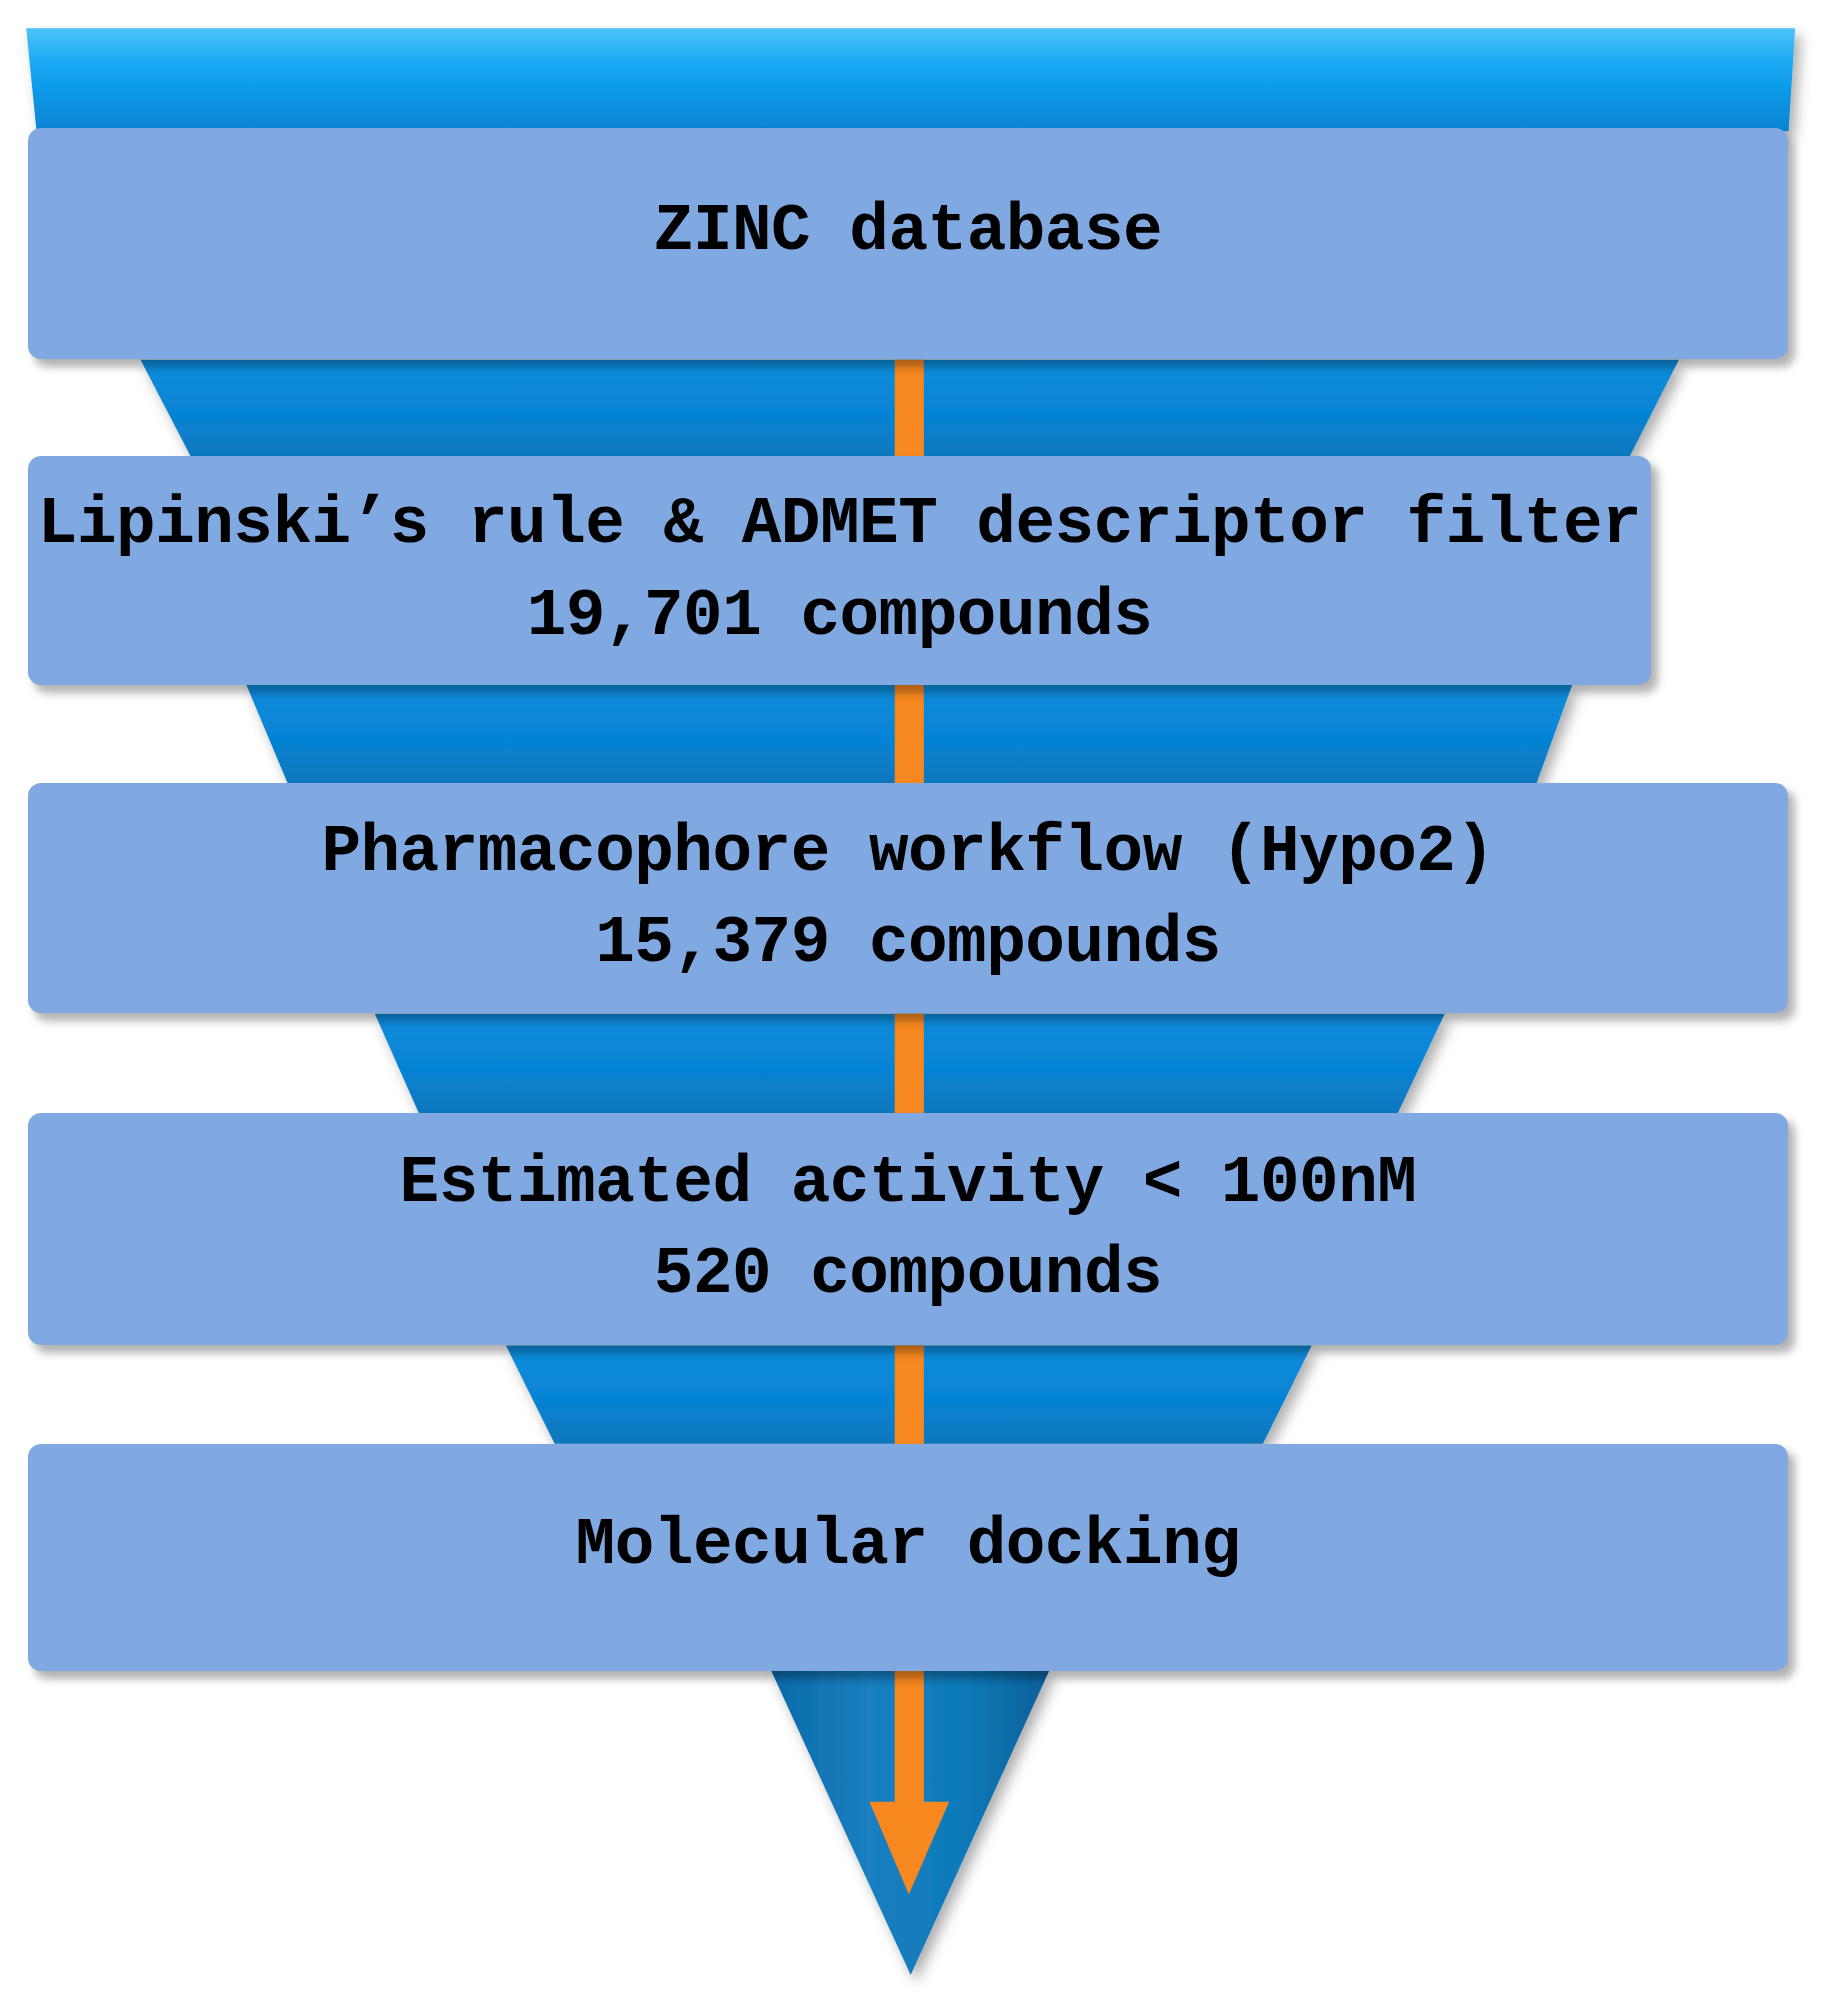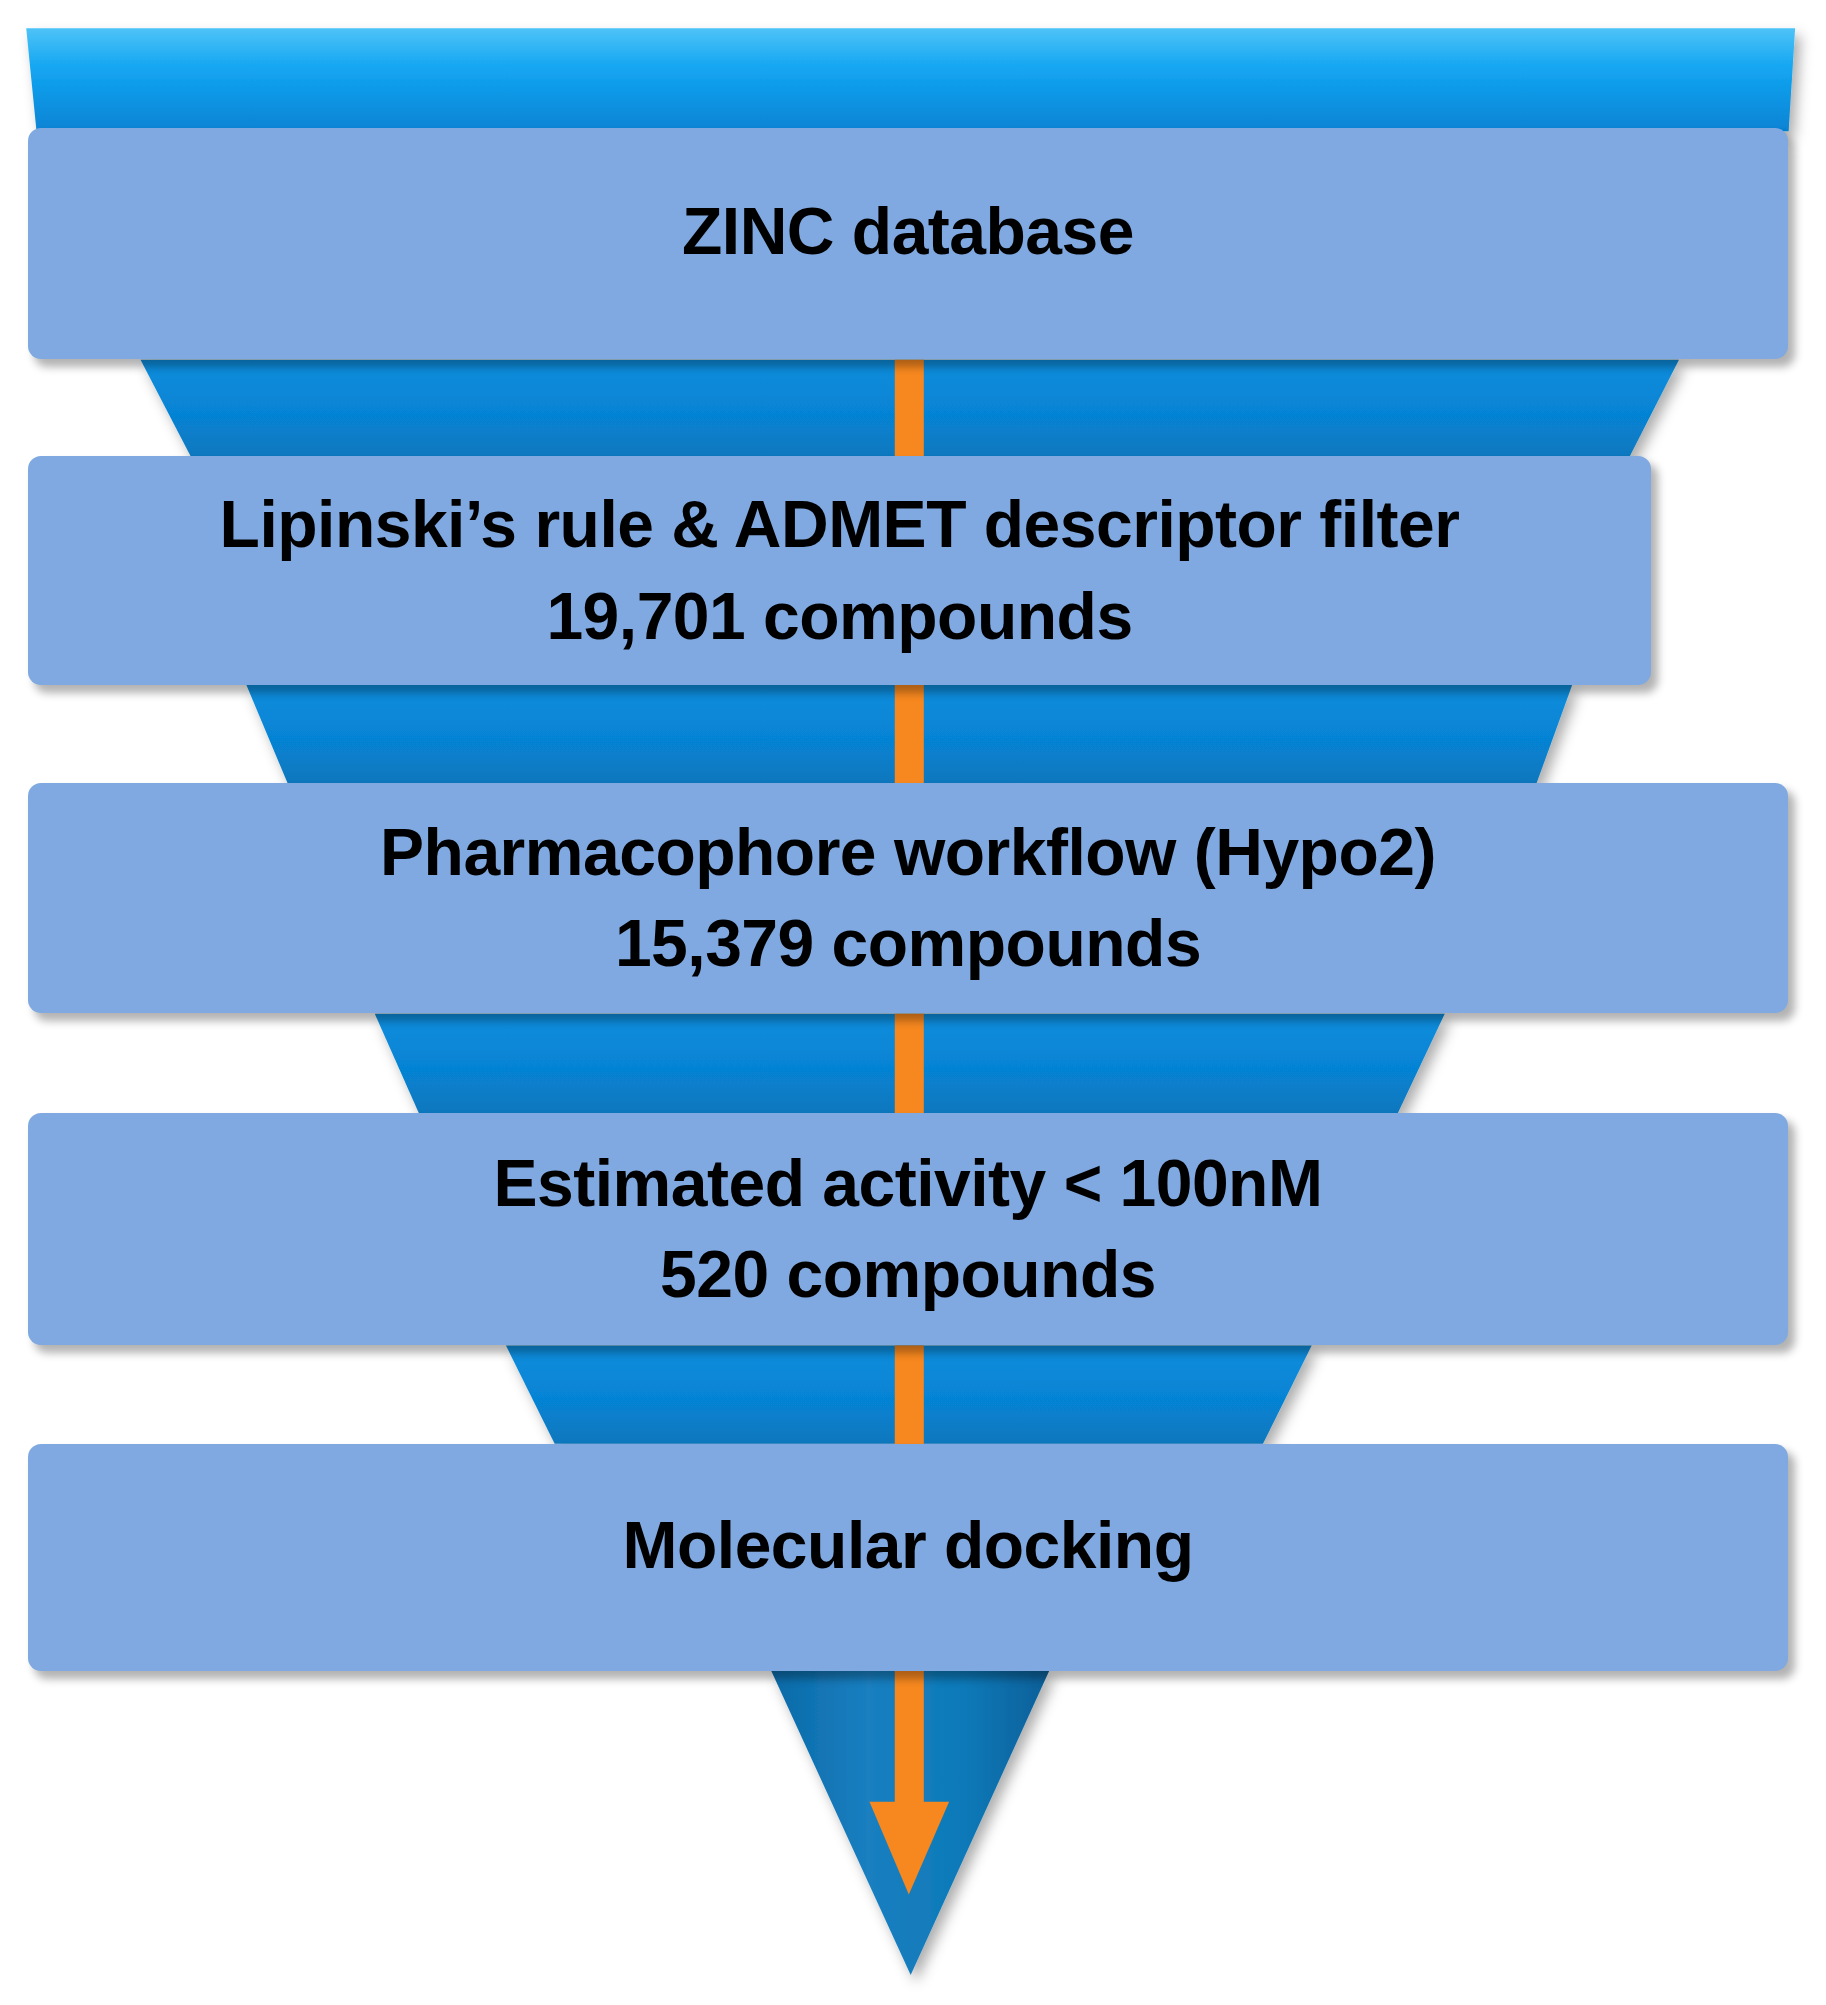--- a/index.html
+++ b/index.html
@@ -37,20 +37,21 @@
     color: #000000;
     text-align: center;
     z-index: 5;
   }
   .stage-line {
     font-weight: bold;
     font-size: 66px;
     line-height: 1.02;
     letter-spacing: -0.5px;
     white-space: nowrap;
+    font-family: Liberation Mono, monospace;
   }
   .stage-line.title {
     margin-bottom: 24px;
   }
   .sr-only {
     position: absolute;
     width: 0.9px; height: 0.9px;
     overflow: hidden;
     clip: rect(0 0 0 0);
     white-space: nowrap;

